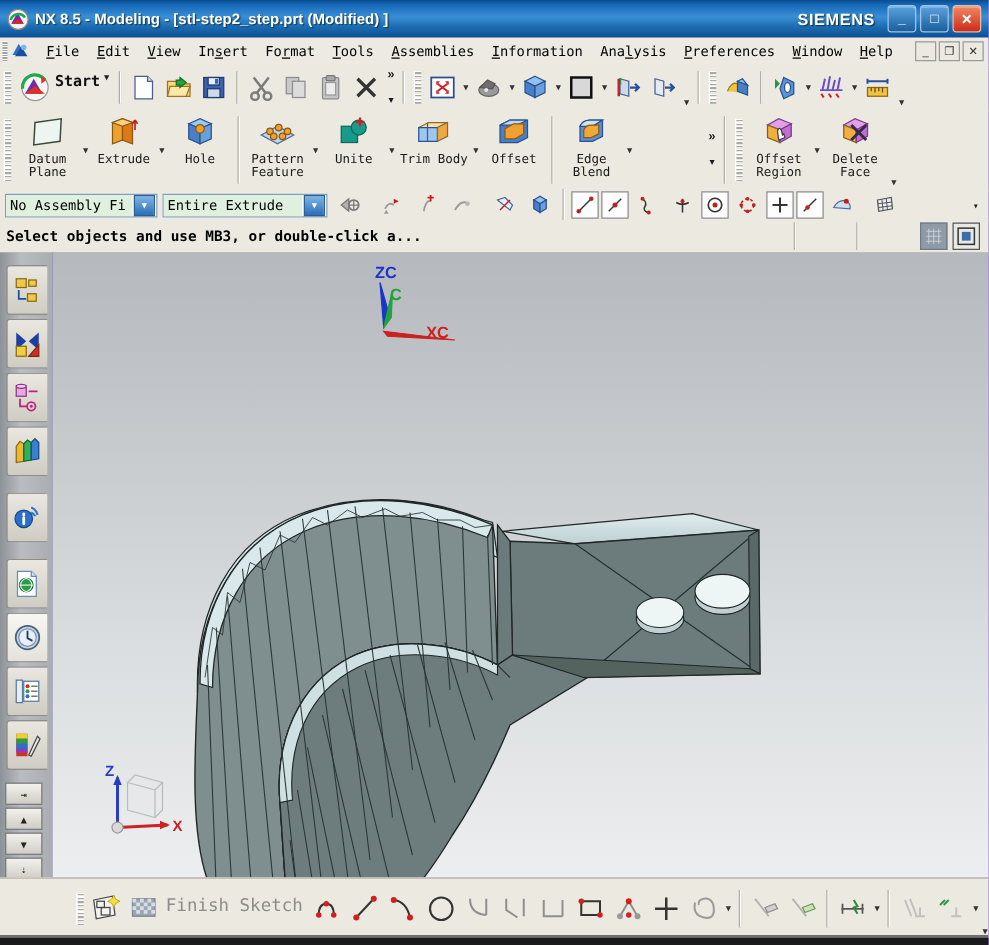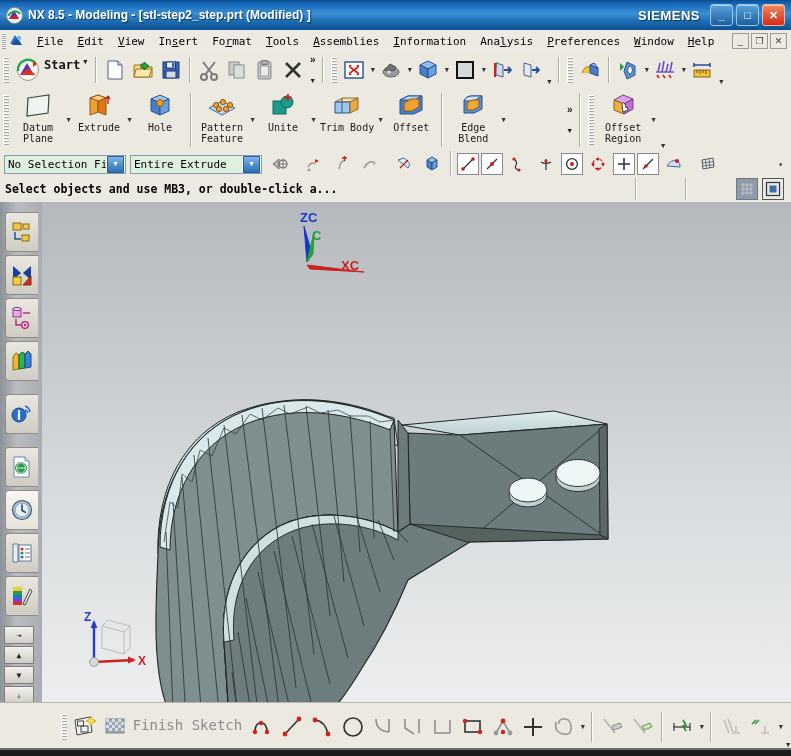--- a/index.html
+++ b/index.html
@@ -507,27 +507,37 @@
         <path d="M6 8 L15 3 L25 7 L16 12 Z" fill="#e0a0e8" stroke="#7a3a8a"></path>
         <path d="M6 8 L16 12 L16 22 L6 18 Z" fill="#f0b040" stroke="#8a6010"></path>
         <path d="M25 7 L16 12 L16 22 L25 17 Z" fill="#c070d0" stroke="#7a3a8a"></path>
         <path d="M14 13 q1 -4 3 -1 l1 4 1 -1 1 3 -5 2 z" fill="#fff" stroke="#444"></path>
       </svg>
       <span class="lbl">Offset
 Region</span>
     </div>
     <div class="arrow-d">▼</div>
 
+    <div class="tbtn-lg">
+      <svg width="30" height="28" viewBox="0 0 30 28">
+        <path d="M6 8 L15 3 L25 7 L16 12 Z" fill="#e0a0e8" stroke="#7a3a8a"></path>
+        <path d="M6 8 L16 12 L16 22 L6 18 Z" fill="#f0b040" stroke="#8a6010"></path>
+        <path d="M25 7 L16 12 L16 22 L25 17 Z" fill="#c070d0" stroke="#7a3a8a"></path>
+        <path d="M12 8 L24 20 M24 8 L12 20" stroke="#3a2a4a" stroke-width="2.4"></path>
+      </svg>
+      <span class="lbl">Delete
+Face</span>
+    </div>
     <div class="arrow-b">▼</div>
   </div>
 
   <div class="selbar">
     <div style="width:4px;"></div>
     <div class="combo" style="width:120px;">
-      <div class="cv" style="flex:1 1 auto;">No Selection Fi</div>
+      <div class="cv" style="flex:1 1 auto;">No Assembly Fi</div>
       <div class="cb">▼</div>
     </div>
     <div class="combo" style="width:130px;">
       <div class="cv" style="flex:1 1 auto;">Entire Extrude</div>
       <div class="cb">▼</div>
     </div>
 
     <div class="tbtn">
       <svg width="18" height="18" viewBox="0 0 18 18">
         <path d="M2 9 L8 4 L8 14 Z" fill="#b0b0b0" stroke="#777"></path>

